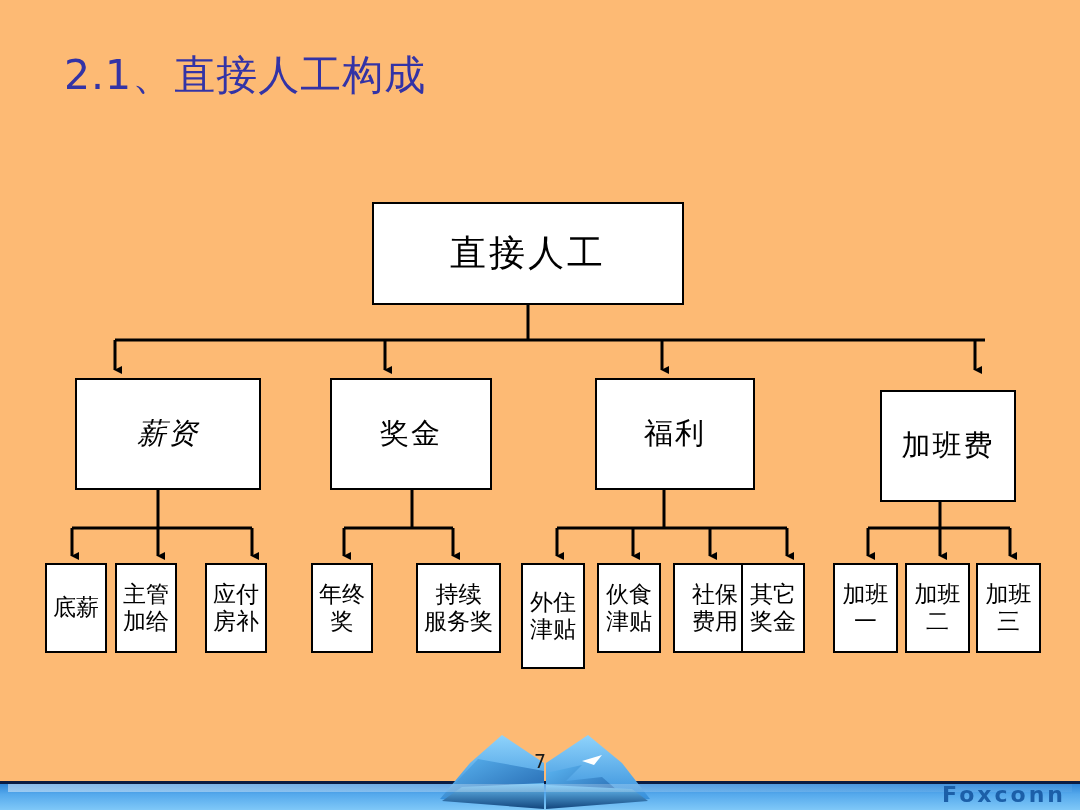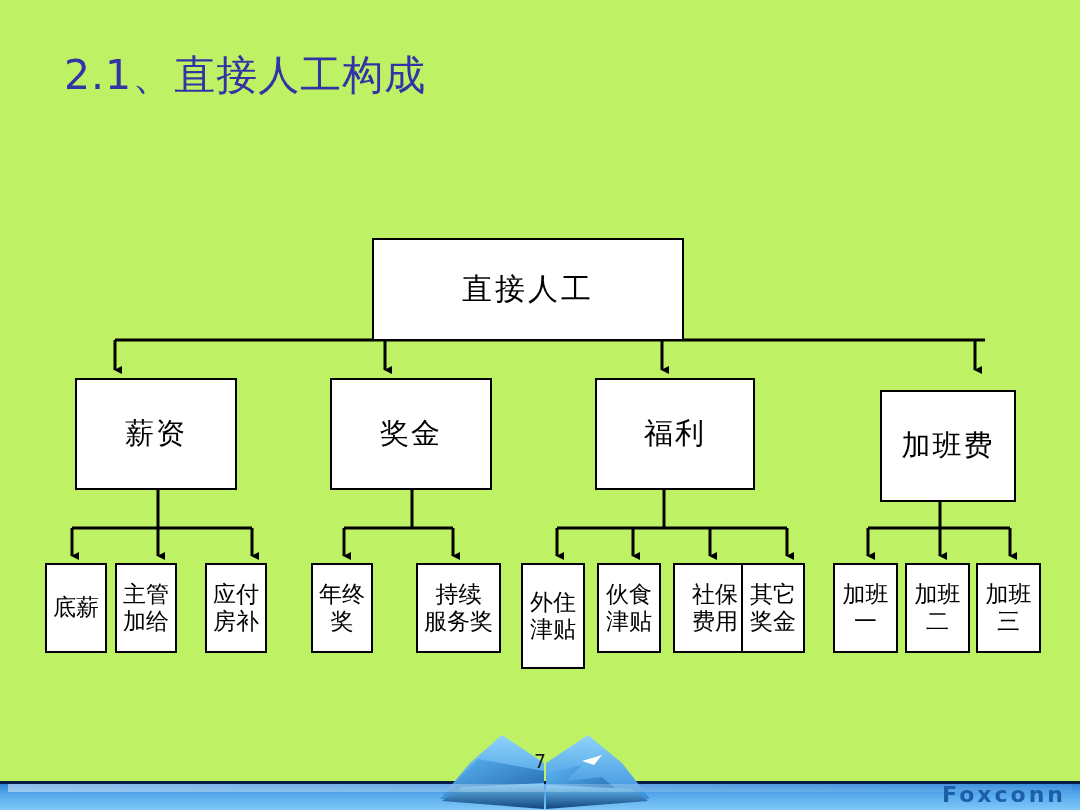--- a/index.html
+++ b/index.html
@@ -10,21 +10,21 @@
     width: 1080px;
     height: 810px;
     background: #ffffff;
     font-family: "DejaVu Sans", "Liberation Sans", sans-serif;
     overflow: hidden;
   }
   #slide {
     position: relative;
     width: 1080px;
     height: 810px;
-    background: #bef264;
+    background: #fdba74;
   }
 
   
   #slide-title {
     position: absolute;
     left: 64px;
     top: 52px;
     font-size: 41px;
     line-height: 1.15;
     color: #3333a6;
@@ -50,23 +50,22 @@
     border: 2px solid #000000;
     background: #ffffff;
     display: flex;
     align-items: center;
     justify-content: center;
     text-align: center;
     color: #000000;
     font-family: "DejaVu Sans", "Liberation Sans", sans-serif;
   }
   .node.root {
-    font-size: 30px;
+    font-size: 36px;
     letter-spacing: 3px;
-    margin-top: 36px;
   }
   .node.level2 {
     font-size: 29px;
     letter-spacing: 2px;
   }
   .node.leaf {
     font-size: 23px;
     line-height: 1.18;
     letter-spacing: 0px;
   }
@@ -188,21 +187,21 @@
       <path d="M868,528 L868,556" stroke="#000000" stroke-width="3" fill="none" marker-end="url(#arrow)"></path>
       <path d="M940,528 L940,556" stroke="#000000" stroke-width="3" fill="none" marker-end="url(#arrow)"></path>
       <path d="M1010,528 L1010,556" stroke="#000000" stroke-width="3" fill="none" marker-end="url(#arrow)"></path>
     </g>
   </svg>
 
   <div class="node root" style="left:372px; top:202px; width:312px; height:103px;">
     <span class="label">直接人工</span>
   </div>
 
-  <div class="node level2" style="left:75px; top:378px; width:162px; height:112px;">
+  <div class="node level2" style="left:75px; top:378px; width:186px; height:112px;font-style:italic;">
     <span class="label">薪资</span>
   </div>
   <div class="node level2" style="left:330px; top:378px; width:162px; height:112px;">
     <span class="label">奖金</span>
   </div>
   <div class="node level2" style="left:595px; top:378px; width:160px; height:112px;">
     <span class="label">福利</span>
   </div>
   <div class="node level2" style="left:880px; top:390px; width:136px; height:112px;">
     <span class="label">加班费</span>

